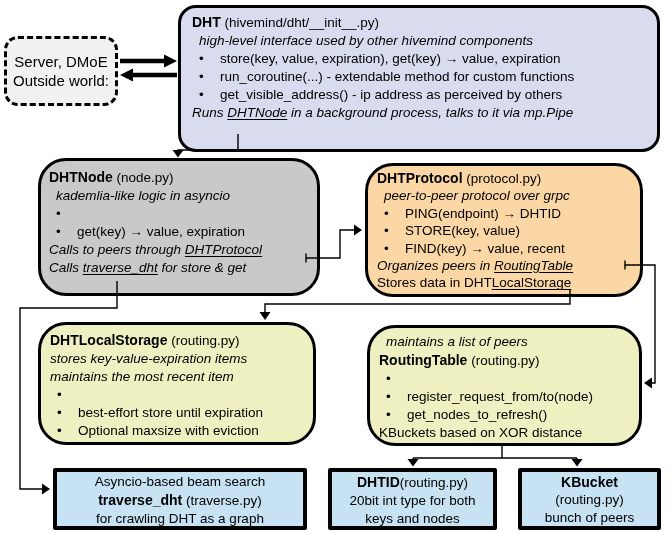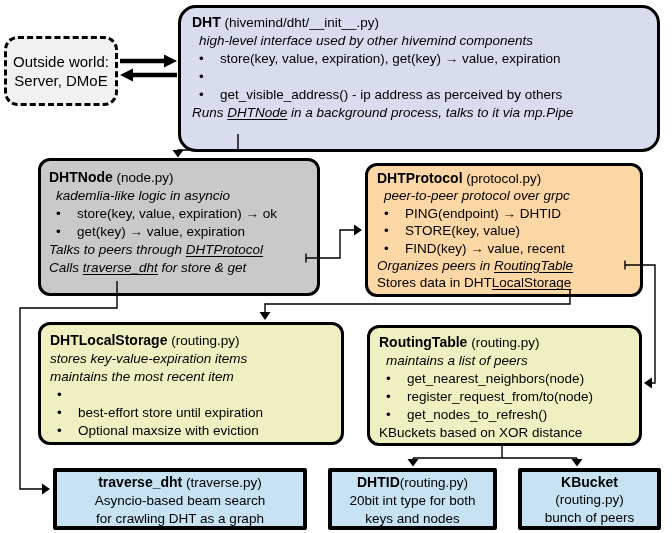--- a/index.html
+++ b/index.html
@@ -2,40 +2,40 @@
 <html style="--dht-bg: #d9dcee; --node-bg: #c9c9c9; --proto-bg: #fcd7a6; --yellow-bg: #eff0c1; --blue-bg: #c6e2f3; --outside-bg: #f1f1f1; --line: #000000;"><head>
 <meta charset="utf-8">
 <style>
   html,body { margin:0; padding:0; background:#ffffff; }
   .canvas {
     position:relative; width:672px; height:533px; background:#ffffff;
     font-family:"Liberation Sans", sans-serif; font-size:13.5px; color:#000;
     overflow:hidden;
   }
   .box { position:absolute; box-sizing:border-box; border:3.5px solid #000; }
-  .rounded { border-radius:12px; }
+  .rounded { border-radius:28px; }
   .box-outside {
     left:4px; top:36px; width:114px; height:70px;
     border:3px dashed #000; border-radius:14px; background:var(--outside-bg);
     text-align:center; font-size:15px; line-height:19px; padding-top:13px;
   }
   .box-dht {
     left:178px; top:5px; width:482px; height:147px; border-radius:18px;
     background:var(--dht-bg); padding:5px 8px 0 11px; line-height:18px;
   }
   .box-dhtnode {
     left:38px; top:158px; width:282px; height:138px;
     background:var(--node-bg); padding:7px 6px 0 8px; line-height:18px;
   }
   .box-dhtprotocol {
     left:365px; top:163px; width:278px; height:134px;
     background:var(--proto-bg); padding:4px 6px 12px 9px; line-height:17.4px;
   }
   .box-localstorage {
-    left:38px; top:322px; width:306px; height:123px;
+    left:38px; top:322px; width:278px; height:123px;
     background:var(--yellow-bg); padding:6px 6px 0 9px; line-height:18px;
   }
   .box-routingtable {
     left:367px; top:325px; width:275px; height:121px;
     background:var(--yellow-bg); padding:5px 6px 0 9px; line-height:18px;
   }
   .rect { border:4px solid #000; border-radius:2px; background:var(--blue-bg);
     text-align:center; line-height:18px; padding-top:1px; }
   .box-traverse { left:53px; top:468px; width:254px; height:62px; }
   .box-dhtid    { left:328px; top:468px; width:169px; height:62px; }
@@ -53,60 +53,60 @@
   svg.wires .thin { stroke-width:1.4px; }
   svg.wires .thick { stroke-width:4.5px; }
   svg.wires polygon { fill:var(--line); stroke:none; }
 </style>
 </head>
 <body>
 
 <div class="canvas">
 
   <div class="box box-outside">
+    <div class="line">Server, DMoE</div>
     <div class="line">Outside world:</div>
-    <div class="line">Server, DMoE</div>
   </div>
 
   <div class="box rounded box-dht">
     <div class="line">
       <span class="bt">DHT</span><span> (hivemind/dht/__init__.py)</span>
     </div>
     <div class="line it sub">high-level interface used by other hivemind components</div>
     <div class="bullet-row">
       <span class="bu">•</span>
         <span>store(key, value, expiration), get(key) → value, expiration</span>
     </div>
     <div class="bullet-row">
       <span class="bu">•</span>
+        <span>run_coroutine(...) - extendable method for custom functions</span>
     </div>
     <div class="bullet-row">
       <span class="bu">•</span>
         <span>get_visible_address() - ip address as perceived by others</span>
     </div>
     <div class="line it">
       <span>Runs </span><span class="u">DHTNode</span><span> in a background process, talks to it via mp.Pipe</span>
     </div>
   </div>
 
   <div class="box rounded box-dhtnode">
     <div class="line">
       <span class="bt">DHTNode</span><span> (node.py)</span>
     </div>
     <div class="line it sub">kademlia-like logic in asyncio</div>
     <div class="bullet-row">
       <span class="bu">•</span>
-        <span>store(key, value, expiration) → ok</span>
     </div>
     <div class="bullet-row">
       <span class="bu">•</span>
         <span>get(key) → value, expiration</span>
     </div>
     <div class="line it">
-      <span>Talks to peers through </span><span class="u">DHTProtocol</span>
+      <span>Calls to peers through </span><span class="u">DHTProtocol</span>
     </div>
     <div class="line it">
       <span>Calls </span><span class="u">traverse_dht</span><span> for store &amp; get</span>
     </div>
   </div>
 
   <div class="box rounded box-dhtprotocol">
     <div class="line">
       <span class="bt">DHTProtocol</span><span> (protocol.py)</span>
     </div>
@@ -144,44 +144,43 @@
       <span class="bu">•</span>
         <span>best-effort store until expiration</span>
     </div>
     <div class="bullet-row">
       <span class="bu">•</span>
         <span>Optional maxsize with eviction</span>
     </div>
   </div>
 
   <div class="box rounded box-routingtable">
+    <div class="line it sub">maintains a list of peers</div>
     <div class="line">
       <span class="bt">RoutingTable</span><span> (routing.py)</span>
     </div>
-    <div class="line it sub">maintains a list of peers</div>
-    <div class="bullet-row">
-      <span class="bu">•</span>
-        <span>get_nearest_neighbors(node)</span>
+    <div class="bullet-row">
+      <span class="bu">•</span>
     </div>
     <div class="bullet-row">
       <span class="bu">•</span>
         <span>register_request_from/to(node)</span>
     </div>
     <div class="bullet-row">
       <span class="bu">•</span>
         <span>get_nodes_to_refresh()</span>
     </div>
     <div class="line">KBuckets based on XOR distance</div>
   </div>
 
   <div class="box rect box-traverse">
+    <div class="line">Asyncio-based beam search</div>
     <div class="line">
       <span class="bt">traverse_dht</span><span> (traverse.py)</span>
     </div>
-    <div class="line">Asyncio-based beam search</div>
     <div class="line">for crawling DHT as a graph</div>
   </div>
 
   <div class="box rect box-dhtid">
     <div class="line">
       <span class="bt">DHTID</span><span>(routing.py)</span>
     </div>
     <div class="line">20bit int type for both</div>
     <div class="line">keys and nodes</div>
   </div>

